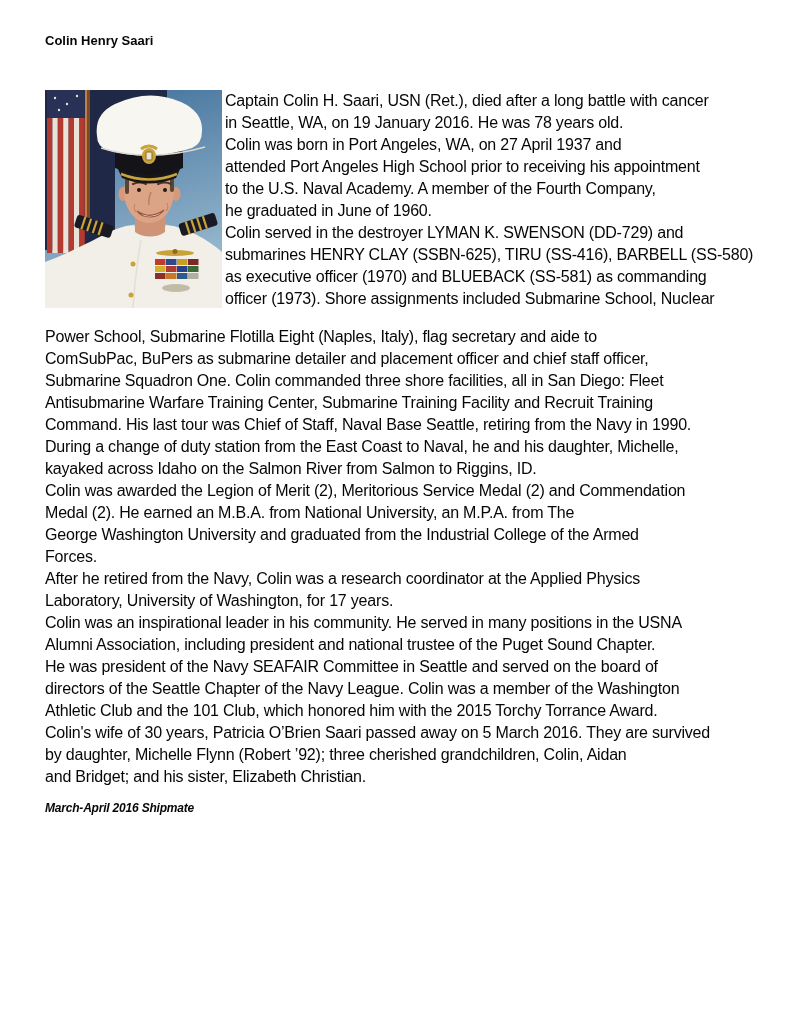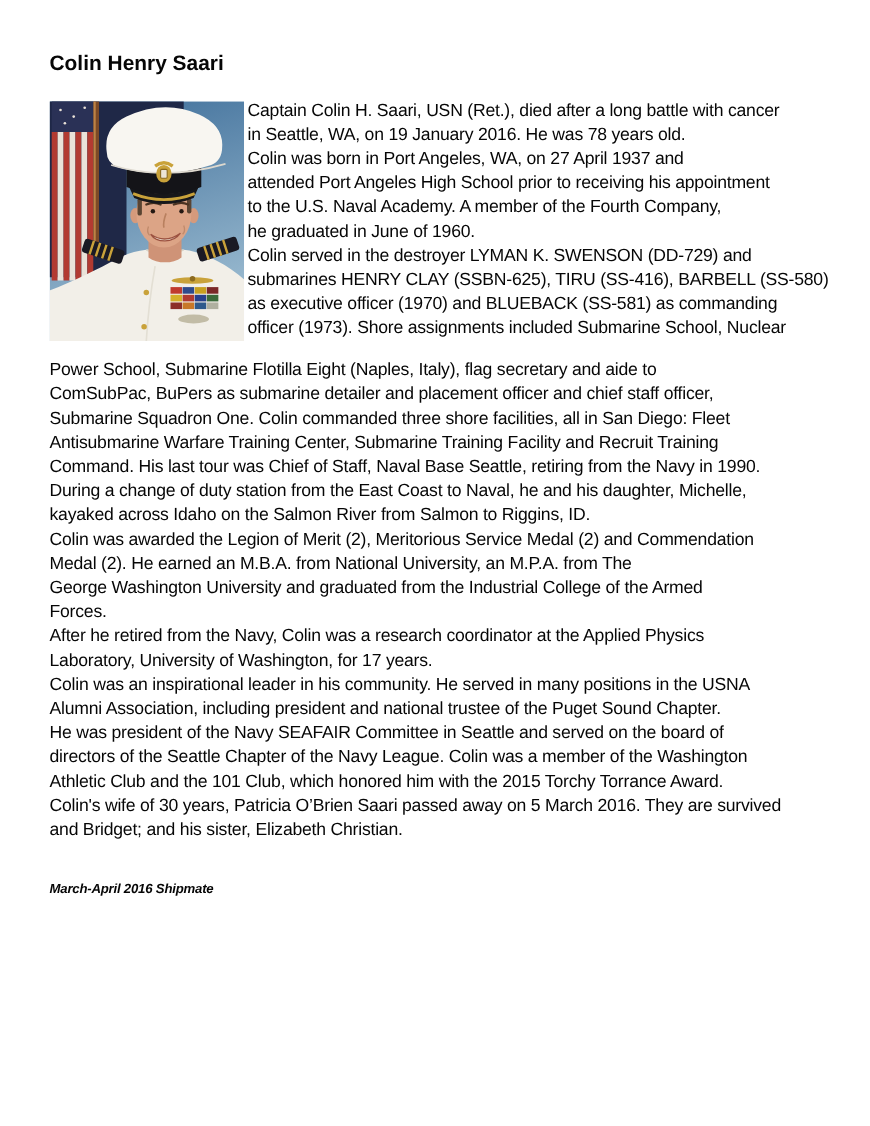--- a/index.html
+++ b/index.html
@@ -8,34 +8,34 @@
     width: 791px;
     height: 1024px;
     background: #ffffff;
     font-family: "Liberation Sans", sans-serif;
     color: #060606;
     overflow: hidden;
   }
   .title {
     position: absolute;
     left: 45px;
-    top: 49px;
+    top: 31px;
     margin: 0;
-    font-size: 19px;
+    font-size: 13px;
     line-height: 19px;
     font-weight: 700;
     white-space: nowrap;
   }
   .article {
     position: absolute;
     left: 45px;
     top: 90px;
     width: 702px;
   }
-  .top-row { display: flex; align-items: flex-end; }
+  .top-row { display: flex; align-items: flex-start; }
   .photo-frame { width: 177px; height: 218px; flex: 0 0 auto; overflow: hidden; }
   .photo-frame svg { display: block; }
   .beside-text { margin-left: 3px; min-width: 0; }
   .line {
     font-size: 16px;
     line-height: 22px;
     letter-spacing: -0.2px;
     white-space: nowrap;
   }
   .full-text { margin-top: 16px; }
@@ -188,19 +188,20 @@
         <div class="line">George Washington University and graduated from the Industrial College of the Armed</div>
         <div class="line">Forces.</div>
         <div class="line">After he retired from the Navy, Colin was a research coordinator at the Applied Physics</div>
         <div class="line">Laboratory, University of Washington, for 17 years.</div>
         <div class="line">Colin was an inspirational leader in his community. He served in many positions in the USNA</div>
         <div class="line">Alumni Association, including president and national trustee of the Puget Sound Chapter.</div>
         <div class="line">He was president of the Navy SEAFAIR Committee in Seattle and served on the board of</div>
         <div class="line">directors of the Seattle Chapter of the Navy League. Colin was a member of the Washington</div>
         <div class="line">Athletic Club and the 101 Club, which honored him with the 2015 Torchy Torrance Award.</div>
         <div class="line">Colin's wife of 30 years, Patricia O’Brien Saari passed away on 5 March 2016. They are survived</div>
+        <div class="line">by daughter, Michelle Flynn (Robert ’92); three cherished grandchildren, Colin, Aidan</div>
         <div class="line">and Bridget; and his sister, Elizabeth Christian.</div>
       </div>
   </div>
 
   <div class="citation">March-April 2016 Shipmate</div>
 
 </div>
 
 </body></html>

